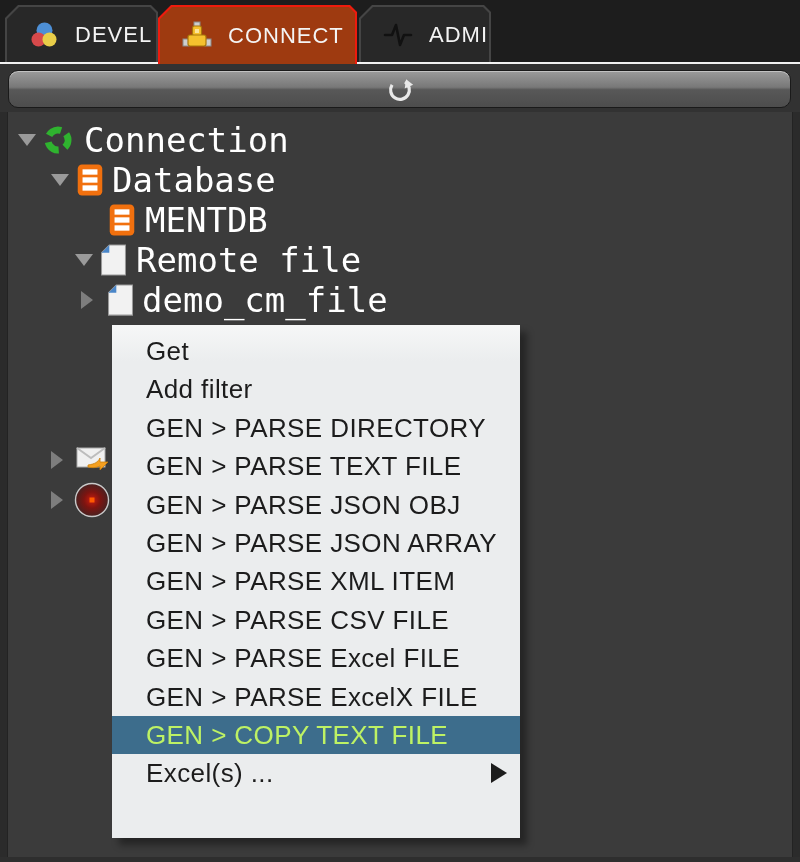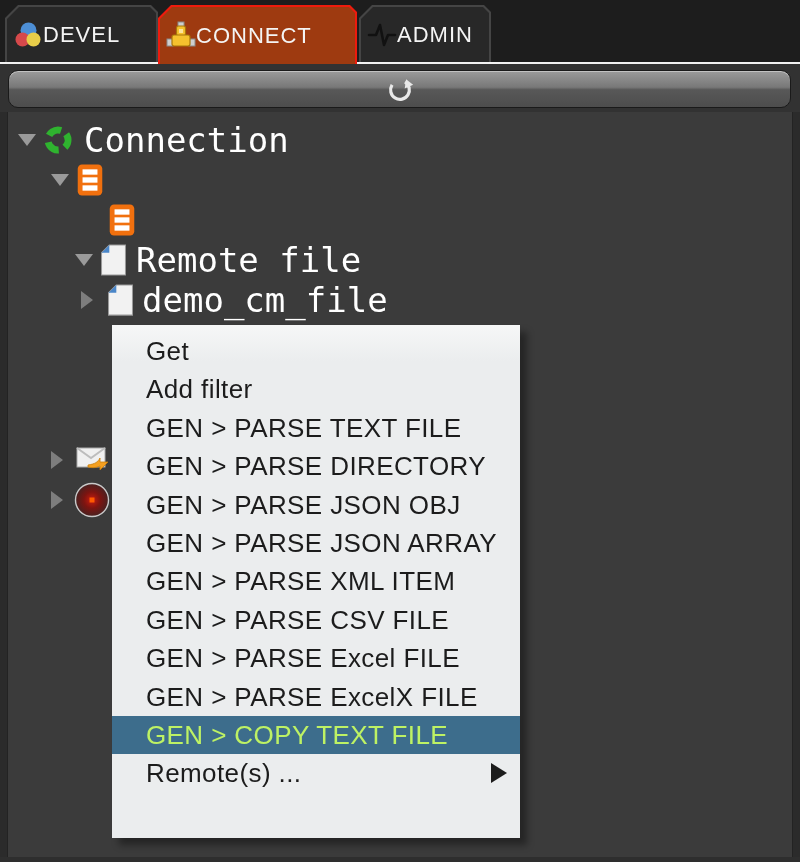--- a/index.html
+++ b/index.html
@@ -12,21 +12,21 @@
   
   .tabbar { position:absolute; top:0; left:0; width:800px; height:64px; background:#1d1d1d; }
   .tab-underline { position:absolute; top:62px; left:0; width:800px; height:2px; background:#f2f2f2; z-index:1; }
   .tab {
     position:absolute; top:5px; height:57px; background:#454545; z-index:2;
     clip-path:polygon(13px 0, calc(100% - 7px) 0, 100% 7px, 100% 100%, 0 100%, 0 13px);
   }
   .tab-inner {
     position:absolute; left:2px; right:2px; top:2px; bottom:0;
     clip-path:polygon(12px 0, calc(100% - 6px) 0, 100% 6px, 100% 100%, 0 100%, 0 12px);
-    background:#282828; display:flex; align-items:center; padding-left:6px; box-sizing:border-box;
+    background:#282828; display:flex; align-items:center; padding-left:22px; gap:16px; box-sizing:border-box;
   }
   .tab.devel   { left:5px;   width:153px; }
   .tab.connect { left:158px; width:199px; height:59px; background:var(--accent-red,#ee1b0d); z-index:3; }
   .tab.connect .tab-inner { background:var(--tab-active-fill,#9e3a10); }
   .tab.admin   { left:359px; width:132px; }
   .tab-label { color:#f4f4f4; font-size:22px; letter-spacing:1px; }
   .tab-icon { width:30px; height:30px; flex:0 0 auto; }
 
   
   .toolbar { position:absolute; top:64px; left:0; width:800px; height:48px; background:#323232; }
@@ -139,29 +139,31 @@
     </div>
 
     <div class="tree-row" style="top:48px;">
       <span class="exp exp-down" style="left:51px;"></span>
       <svg class="node-icon" style="left:77px;" width="26" height="32" viewBox="0 0 24 30">
         <rect x="0.5" y="0.5" width="23" height="29" rx="4" fill="#f1700e"></rect>
         <rect x="5" y="5" width="14" height="5" fill="#ffffff"></rect>
         <rect x="5" y="12.5" width="14" height="5" fill="#ffffff"></rect>
         <rect x="5" y="20" width="14" height="5" fill="#ffffff"></rect>
       </svg>
+      <span class="node-label" style="left:112px;">Database</span>
     </div>
 
     <div class="tree-row" style="top:88px;">
       <svg class="node-icon" style="left:109px;" width="26" height="32" viewBox="0 0 24 30">
         <rect x="0.5" y="0.5" width="23" height="29" rx="4" fill="#f1700e"></rect>
         <rect x="5" y="5" width="14" height="5" fill="#ffffff"></rect>
         <rect x="5" y="12.5" width="14" height="5" fill="#ffffff"></rect>
         <rect x="5" y="20" width="14" height="5" fill="#ffffff"></rect>
       </svg>
+      <span class="node-label" style="left:145px;">MENTDB</span>
     </div>
 
     <div class="tree-row" style="top:128px;margin-left:24px;">
       <span class="exp exp-down" style="left:51px;"></span>
       <svg class="node-icon" style="left:77px;" width="25" height="32" viewBox="0 0 24 30">
         <path d="M8 0.5 H23.5 V29.5 H0.5 V8 Z" fill="#f2f2f2" stroke="#9a9a9a" stroke-width="1"></path>
         <path d="M8 0.5 L8 8 L0.5 8 Z" fill="#4a86c8"></path>
       </svg>
       <span class="node-label" style="left:112px;">Remote file</span>
     </div>
@@ -202,28 +204,28 @@
     </div>
 
     <div class="edge-left"></div>
     <div class="edge-right"></div>
     <div class="edge-bottom"></div>
   </div>
 
   <div class="menu">
     <div class="menu-item">Get</div>
     <div class="menu-item">Add filter</div>
+    <div class="menu-item">GEN &gt; PARSE DIRECTORY</div>
     <div class="menu-item">GEN &gt; PARSE TEXT FILE</div>
-    <div class="menu-item">GEN &gt; PARSE DIRECTORY</div>
     <div class="menu-item">GEN &gt; PARSE JSON OBJ</div>
     <div class="menu-item">GEN &gt; PARSE JSON ARRAY</div>
     <div class="menu-item">GEN &gt; PARSE XML ITEM</div>
     <div class="menu-item">GEN &gt; PARSE CSV FILE</div>
     <div class="menu-item">GEN &gt; PARSE Excel FILE</div>
     <div class="menu-item">GEN &gt; PARSE ExcelX FILE</div>
     <div class="menu-item selected">GEN &gt; COPY TEXT FILE</div>
     <div class="menu-item">
-      <span>Remote(s) ...</span>
+      <span>Excel(s) ...</span>
       <span class="submenu-arrow"></span>
     </div>
   </div>
 
 </div>
 
 </body></html>

